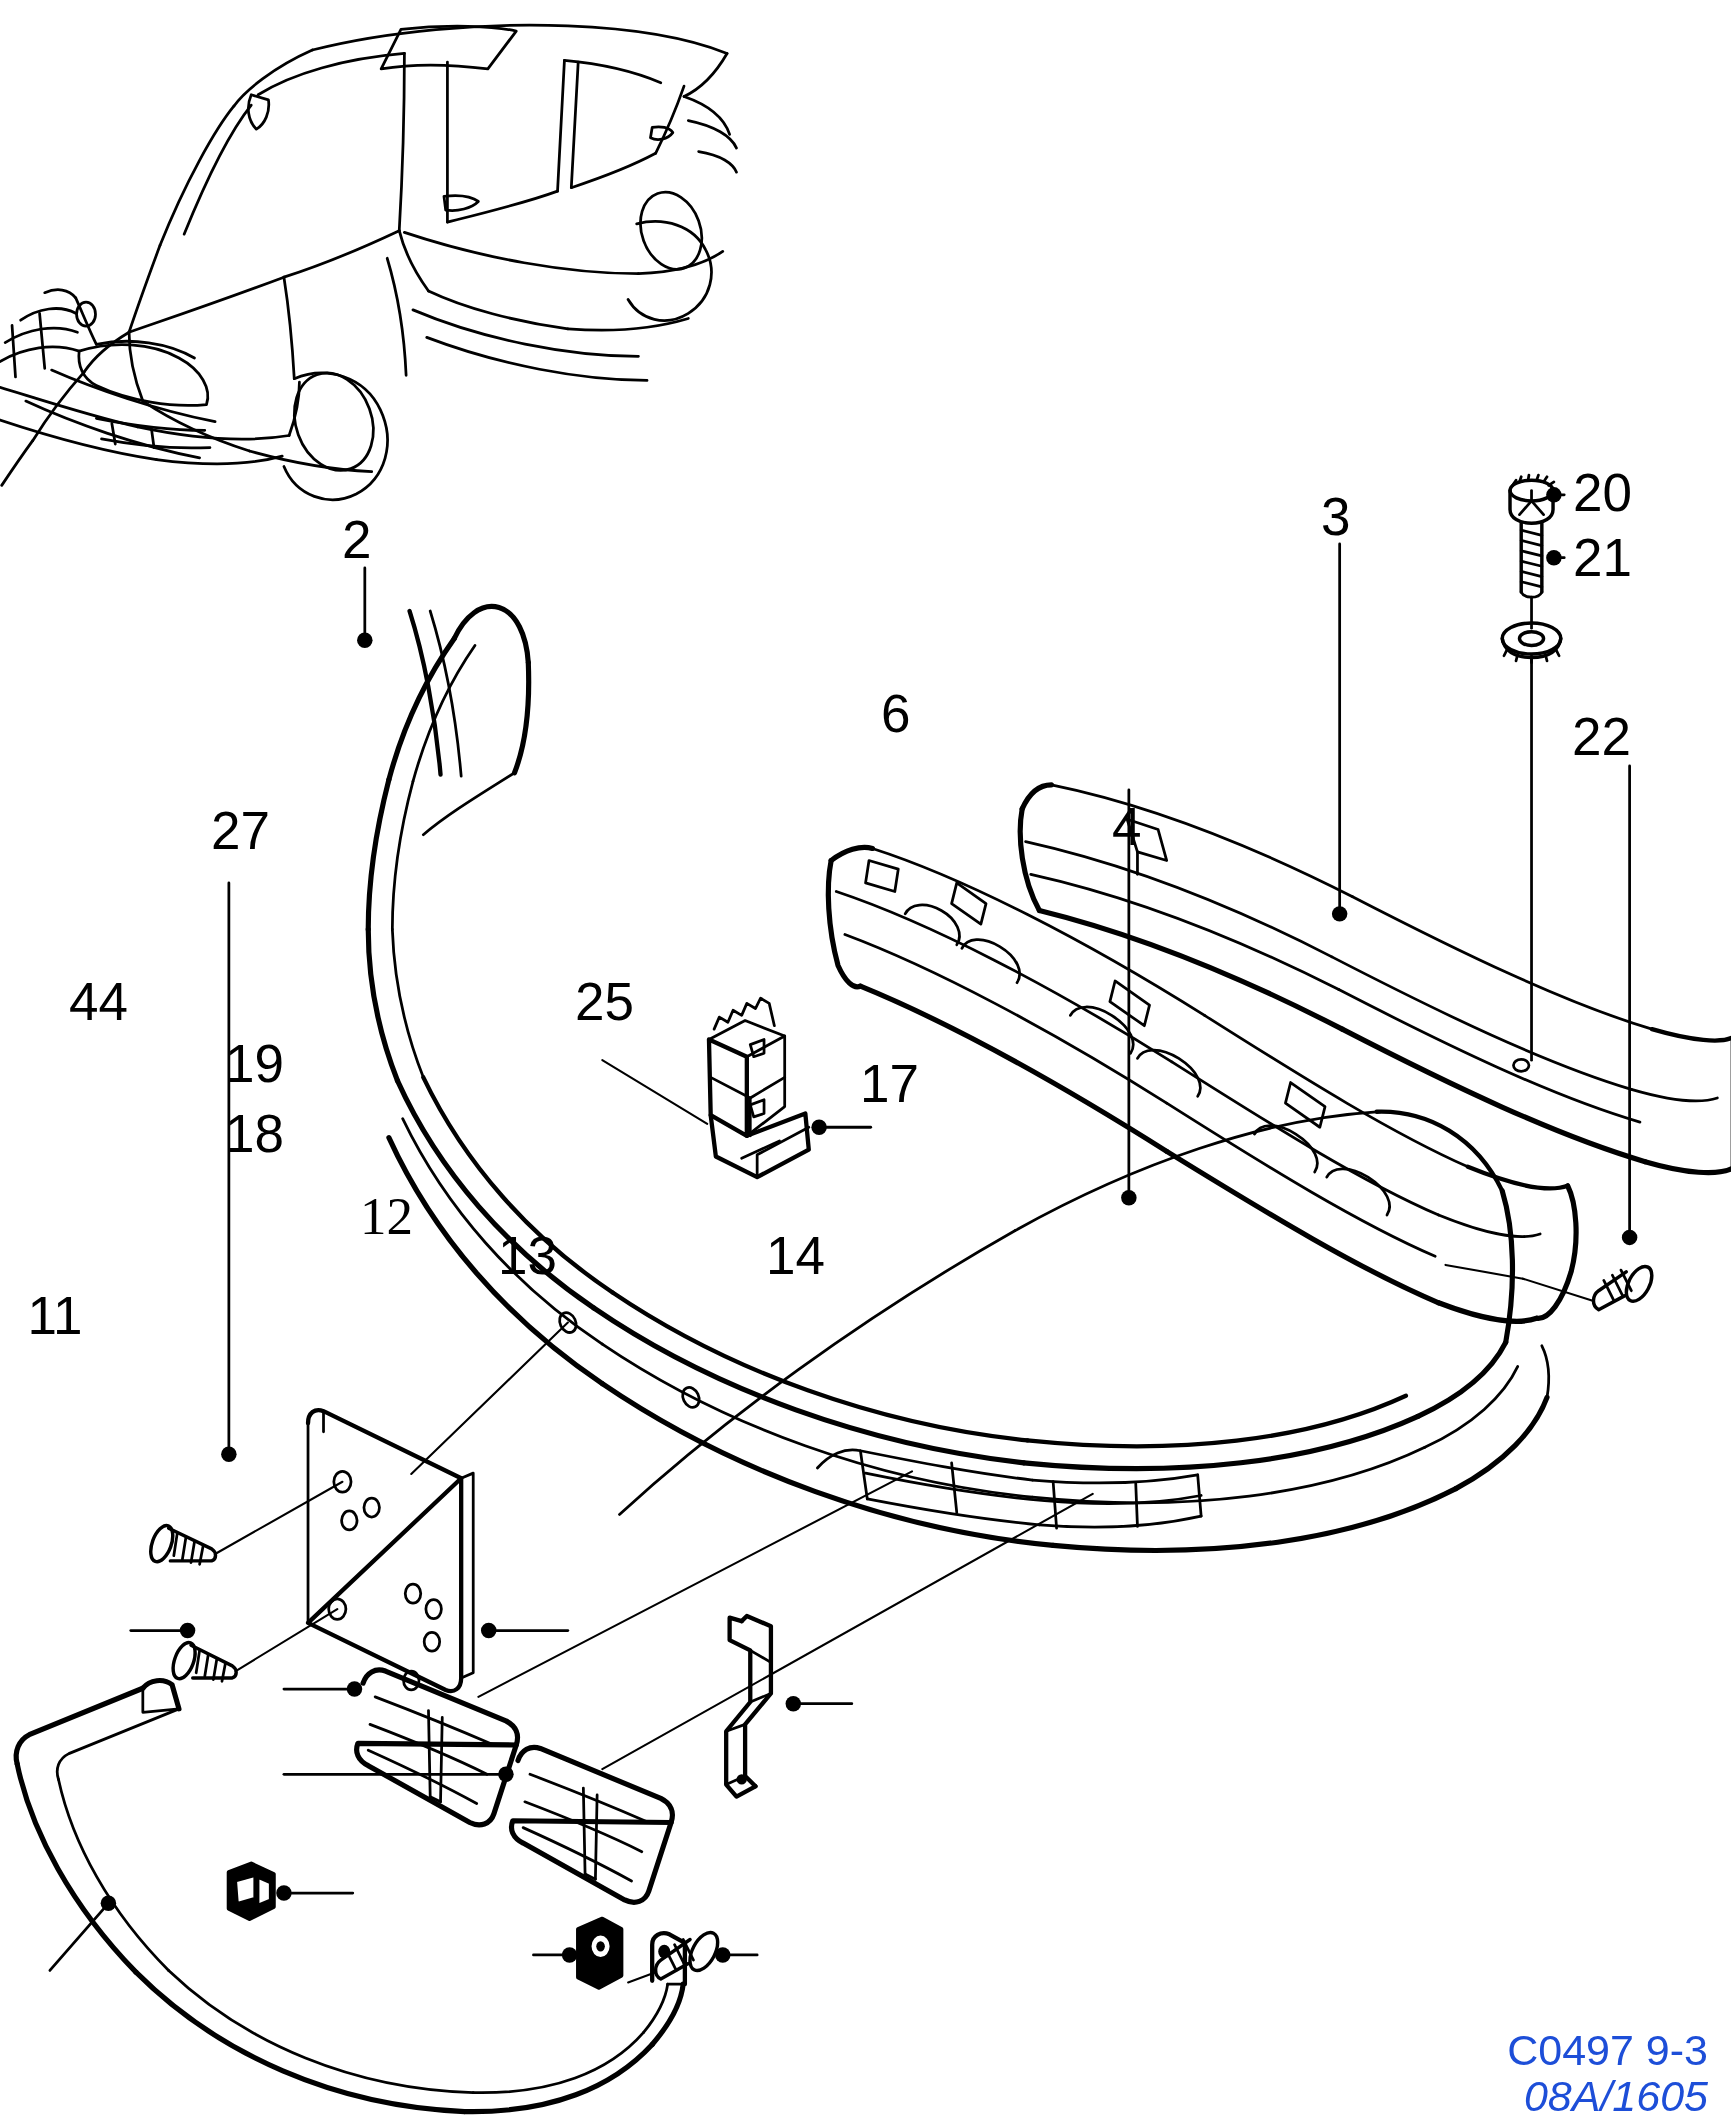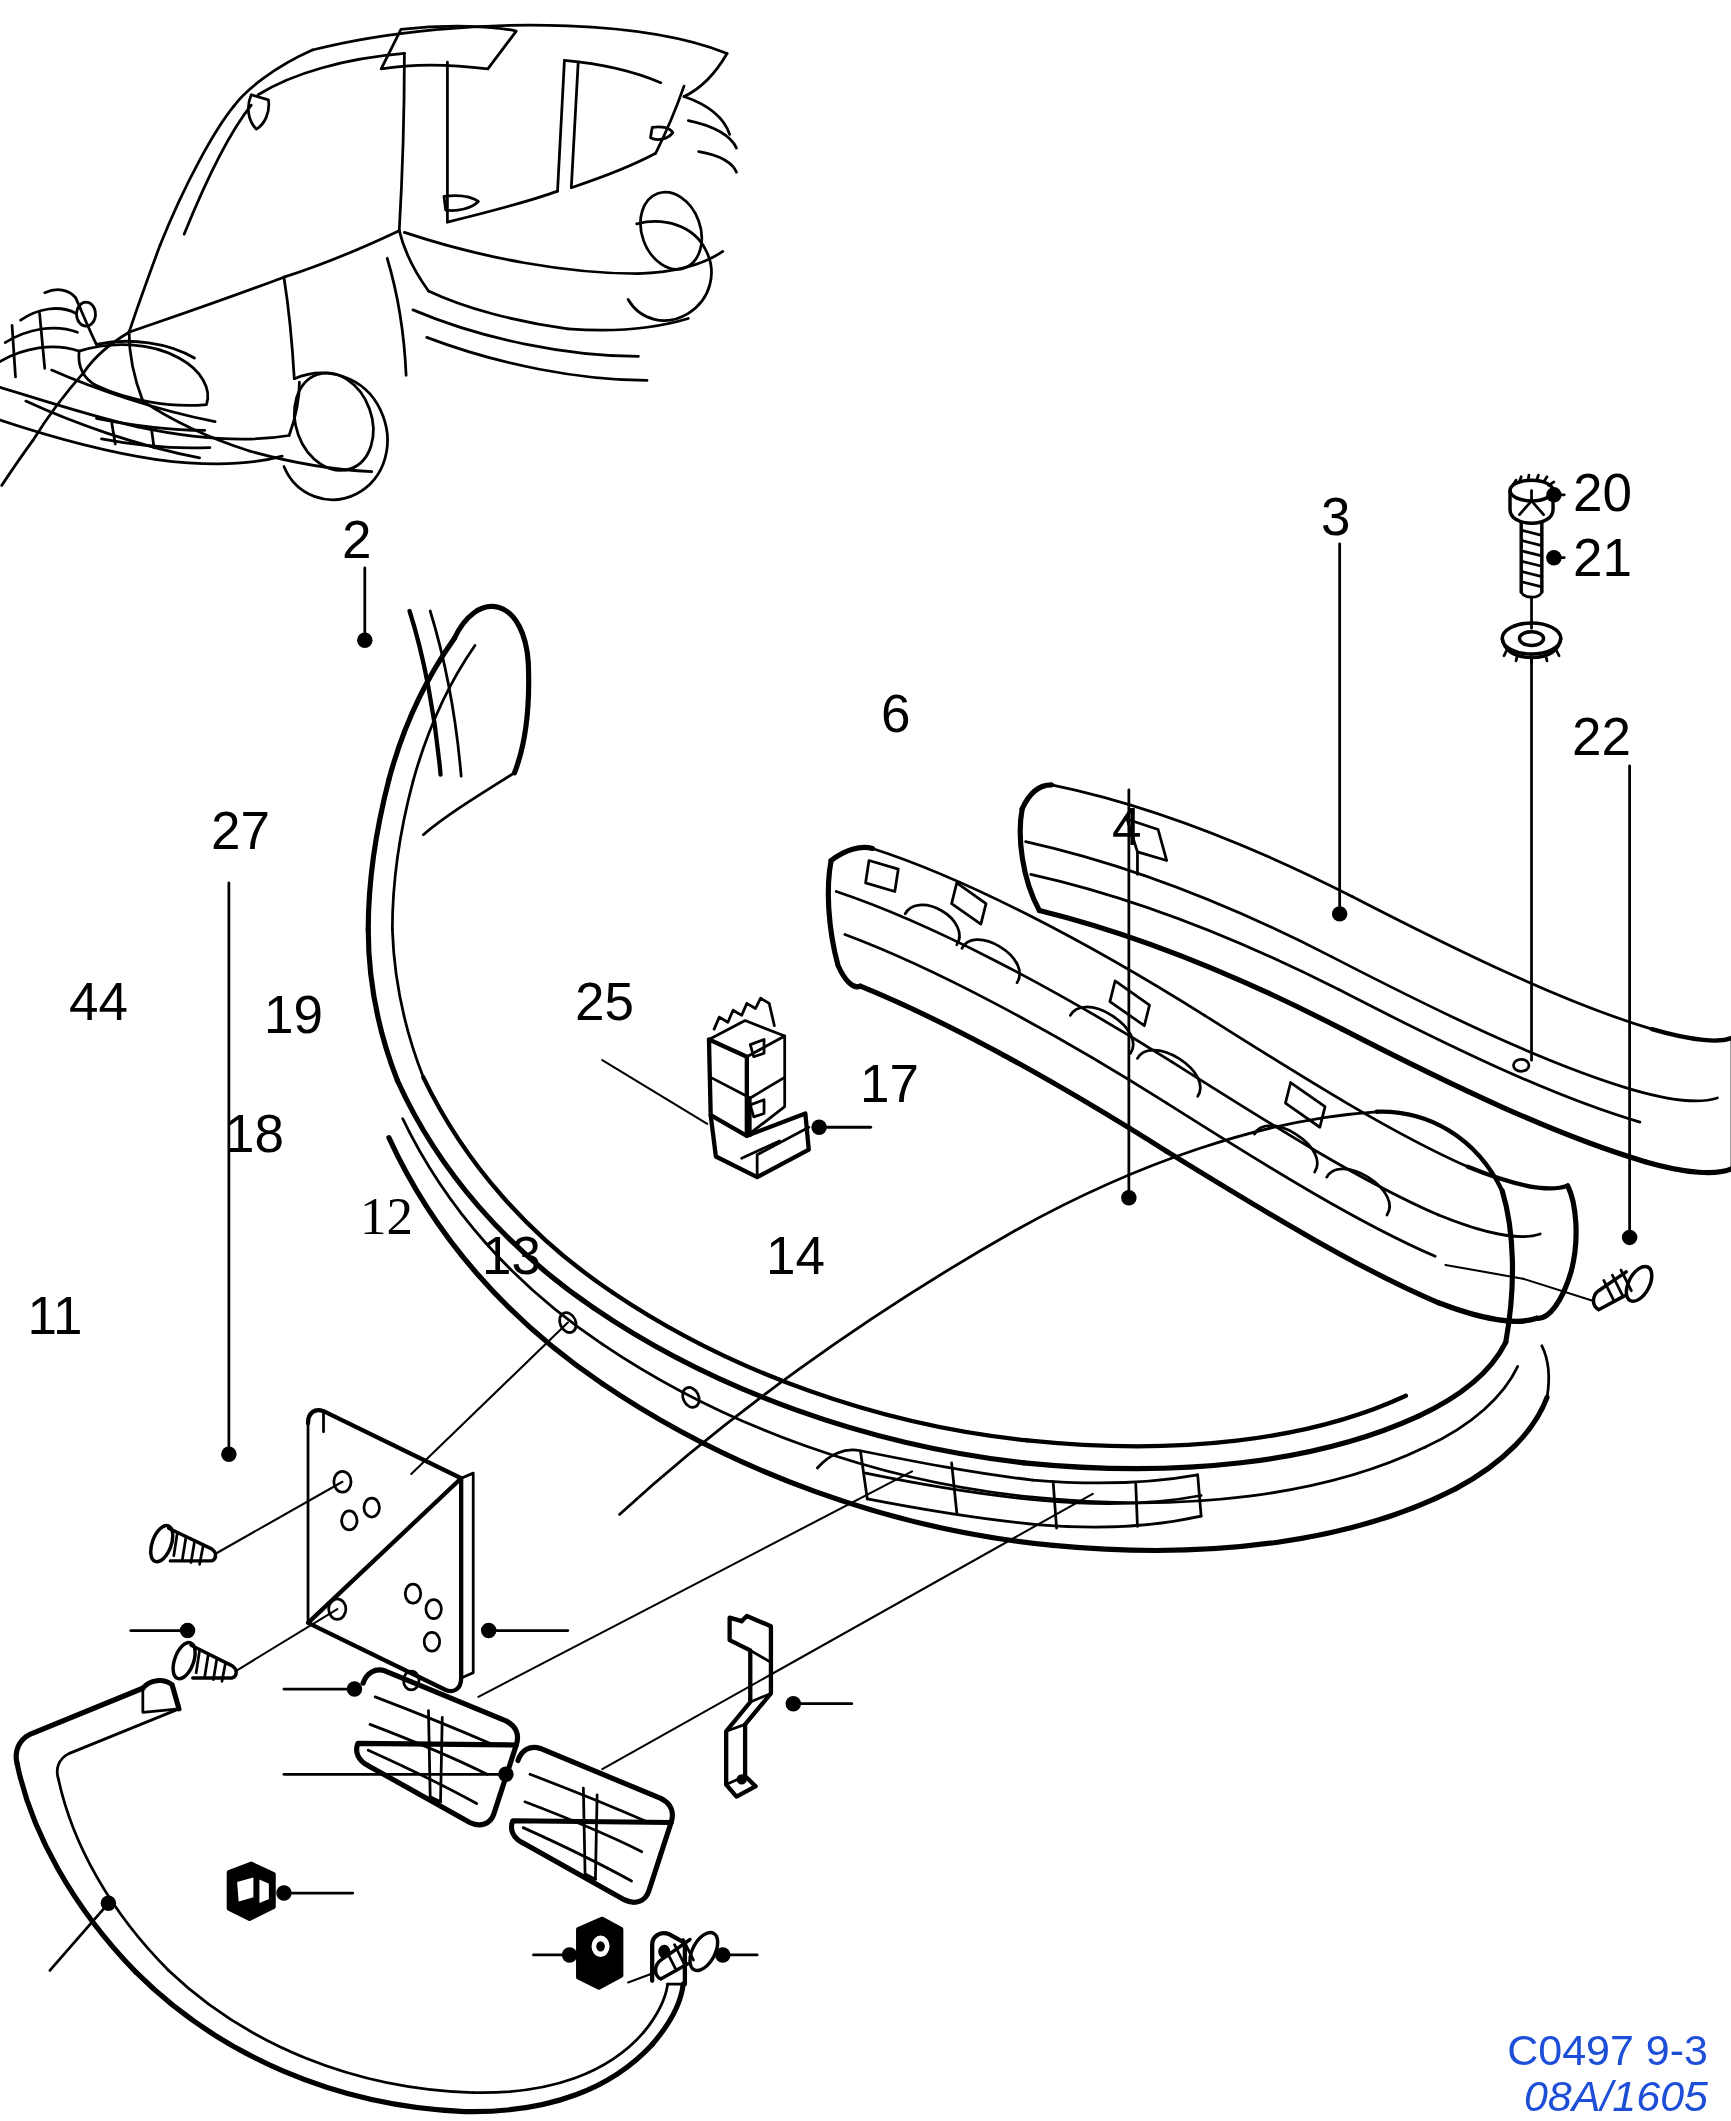--- a/index.html
+++ b/index.html
@@ -492,25 +492,25 @@
   <div class="callout" style="left:342px;  top:513px;">2</div>
   <div class="callout" style="left:1321px; top:490px;">3</div>
   <div class="callout" style="left:1573px; top:466px;">20</div>
   <div class="callout" style="left:1573px; top:531px;text-align:right;">21</div>
   <div class="callout" style="left:881px; top:687px;">6</div>
   <div class="callout" style="left:1572px; top:710px;">22</div>
   <div class="callout" style="left:1112px; top:800px;">4</div>
   <div class="callout" style="left:211px;  top:804px;">27</div>
   <div class="callout" style="left:69px;   top:975px;">44</div>
   <div class="callout" style="left:575px;  top:975px;">25</div>
-  <div class="callout" style="left:225px;  top:988px;margin-left:39px;">19</div>
+  <div class="callout" style="left:225px;  top:1037px;">19</div>
   <div class="callout" style="left:860px; top:1057px;">17</div>
   <div class="callout" style="left:225px;  top:1107px;">18</div>
   <div class="callout" style="left:360px;  top:1190px;font-family:Liberation Serif, serif;">12</div>
-  <div class="callout" style="left:482px;  top:1229px;">13</div>
+  <div class="callout" style="left:498px;  top:1229px;">13</div>
   <div class="callout" style="left:766px;  top:1229px;">14</div>
   <div class="callout" style="left:27.5px;   top:1289px;">11</div>
 
   <div class="footer" style="left:1493px; top:2024px; width:215px;">C0497 9-3</div>
   <div class="footer" style="left:1493px; top:2070px; width:215px;font-style:italic;">08A/1605</div>
 
 </div>
 
 
 </body></html>

